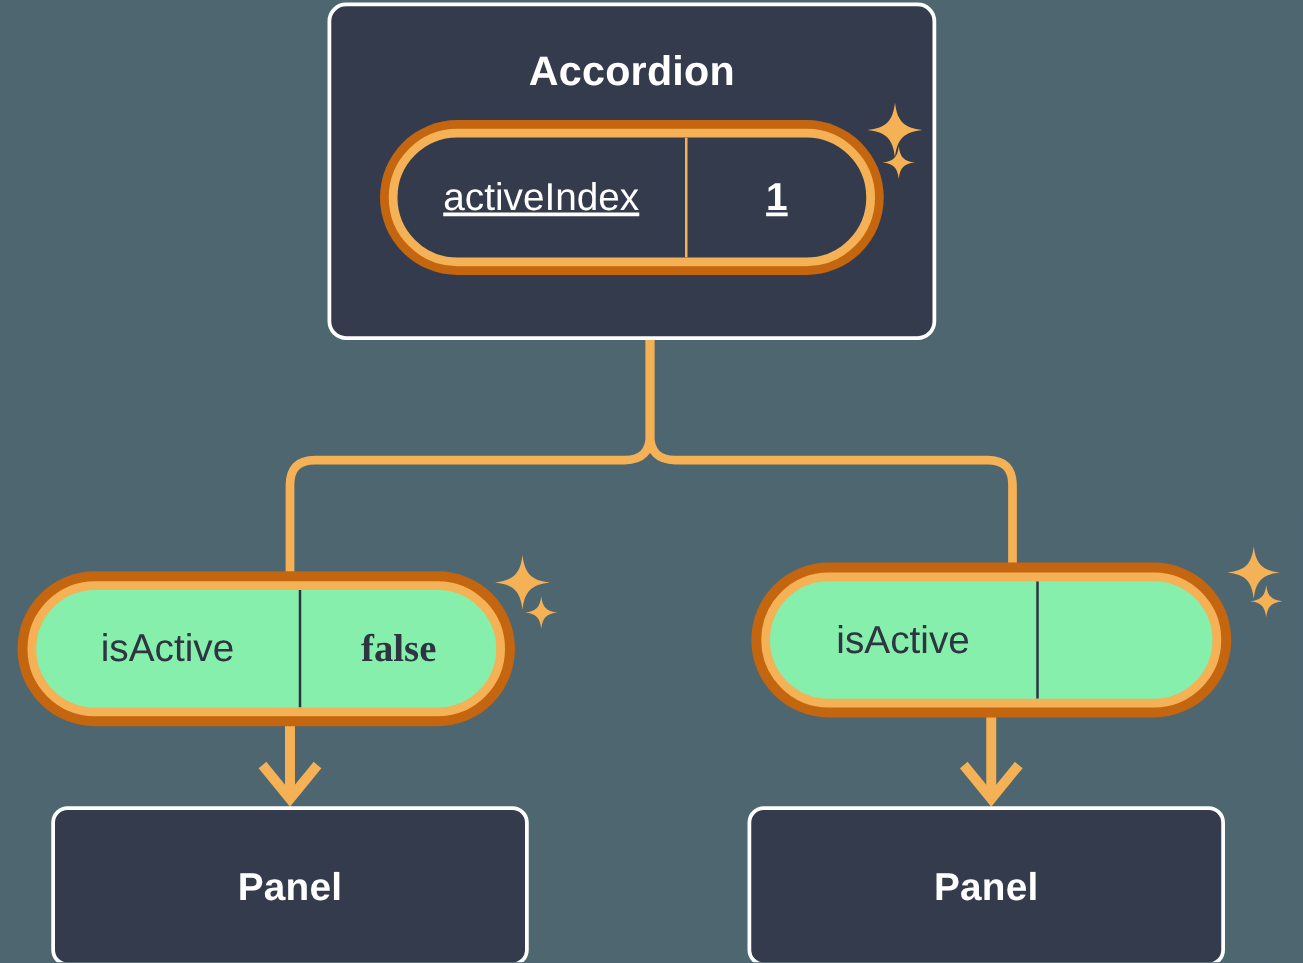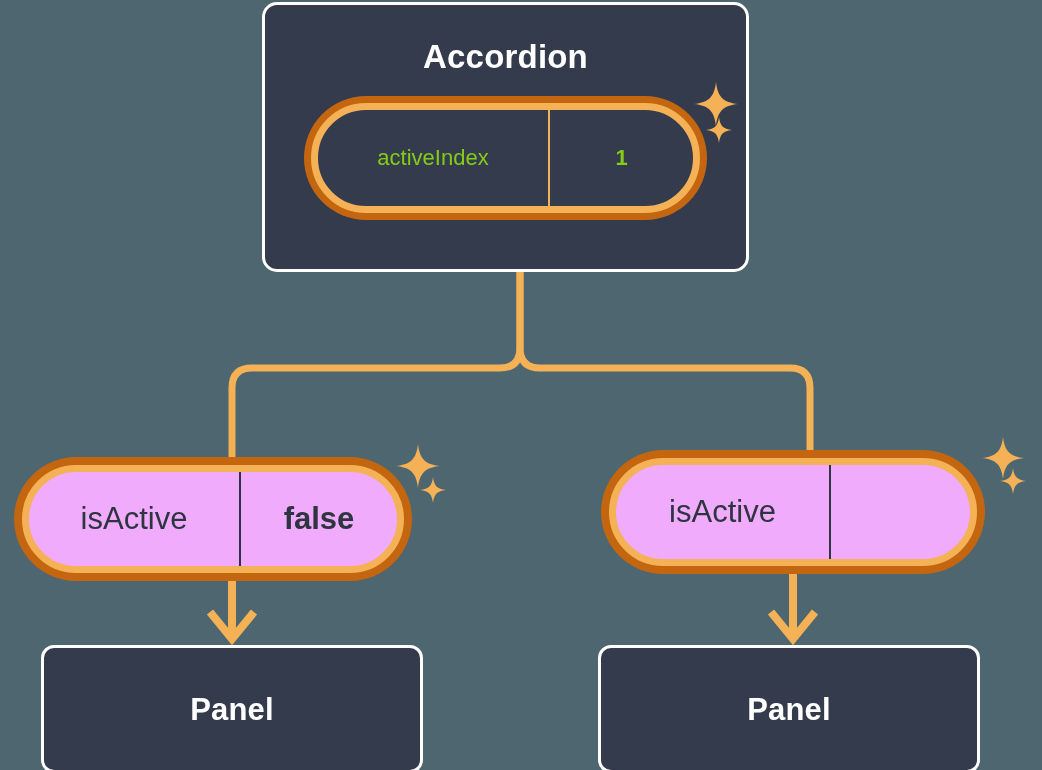--- a/index.html
+++ b/index.html
@@ -96,31 +96,32 @@
   }
 
   
   .state-pill.dark {
     background: #343b4c;
     border: 7px solid #f4b156;
     box-shadow: 0 0 0 7px #c4650f;
   }
   .state-pill.dark .pill-key,
   .state-pill.dark .pill-value {
-    color: #84cc16;
-    font-size: 22px;
+    color: #ffffff;
+    font-size: 31px;
+    text-decoration: underline;
   }
   .state-pill.dark .pill-value { font-weight: 700; }
   .state-pill.dark .pill-key {
     border-right: 2px solid #f4b156;
   }
 
   
   .state-pill.purple {
-    background: #f0abfc;
+    background: #86efac;
     border: 7px solid #f4b156;
     box-shadow: 0 0 0 8px #c4650f;
   }
   .state-pill.purple .pill-key,
   .state-pill.purple .pill-value {
     color: #2e3440;
     font-size: 31px;
   }
   .state-pill.purple .pill-value { font-weight: 700; }
   .state-pill.purple .pill-key {
@@ -136,21 +137,21 @@
   #pill-active-index .pill-key   { width: 232px; }
   #pill-active-index .pill-value { width: 143px; }
 
   #pill-is-active-left {
     left: 22px;
     top: 465px;
     width: 382px;
     height: 108px;
   }
   #pill-is-active-left .pill-key   { width: 212px; }
-  #pill-is-active-left .pill-value { width: 156px; }
+  #pill-is-active-left .pill-value { width: 156px; font-family: Liberation Serif, serif; }
 
   #pill-is-active-right {
     left: 609px;
     top: 458px;
     width: 368px;
     height: 108px;
   }
   #pill-is-active-right .pill-key   { width: 215px; }
   #pill-is-active-right .pill-value { width: 139px; }
 

